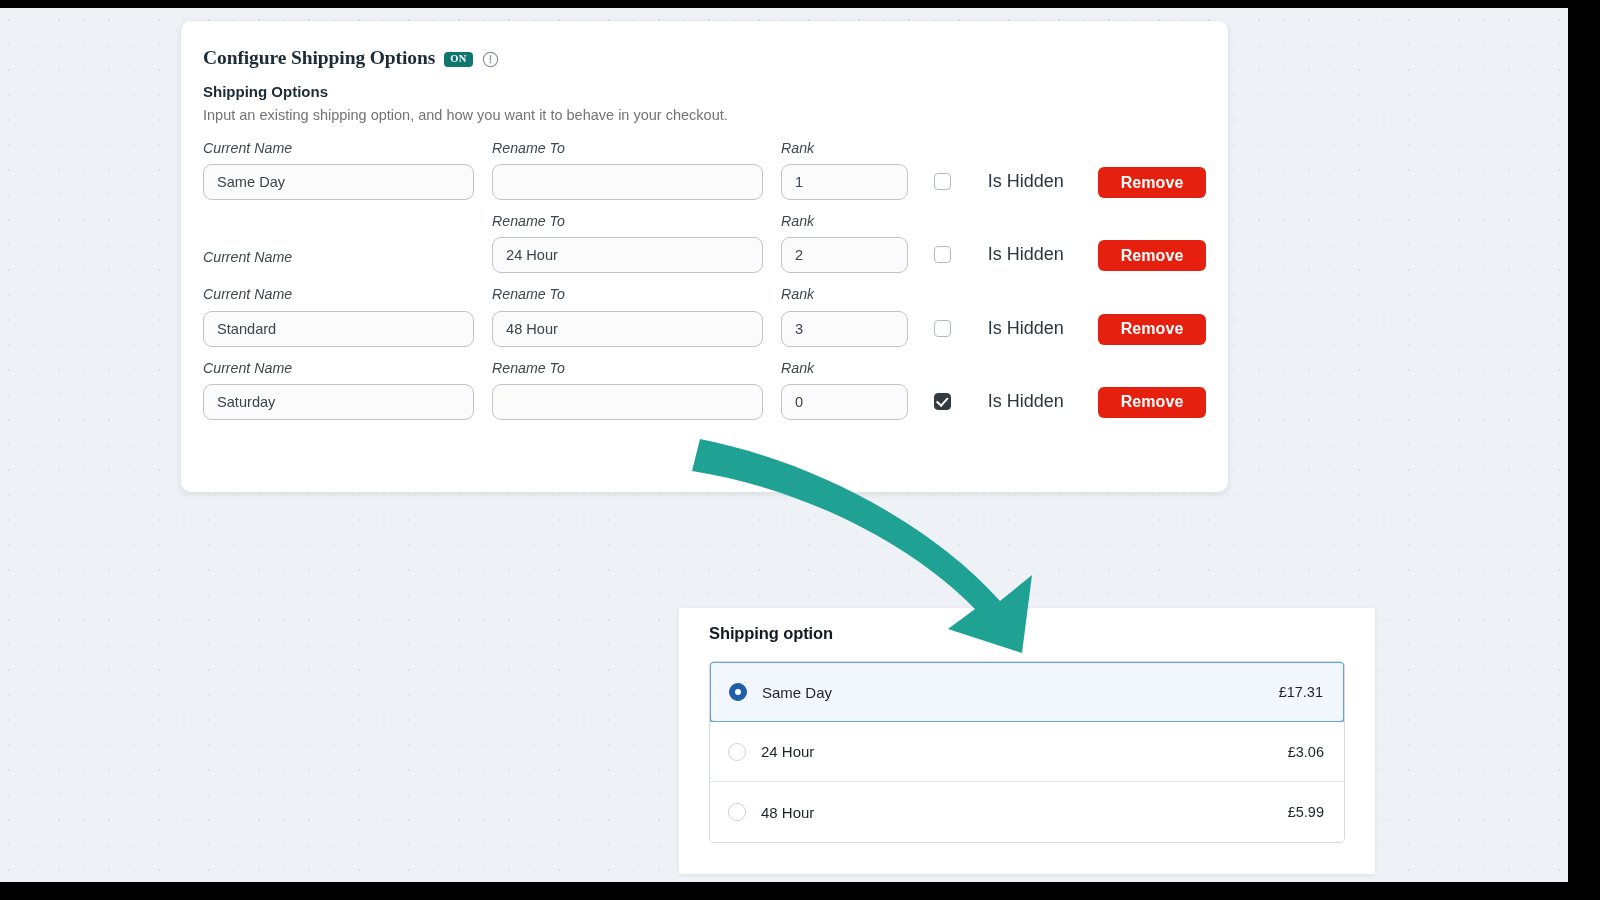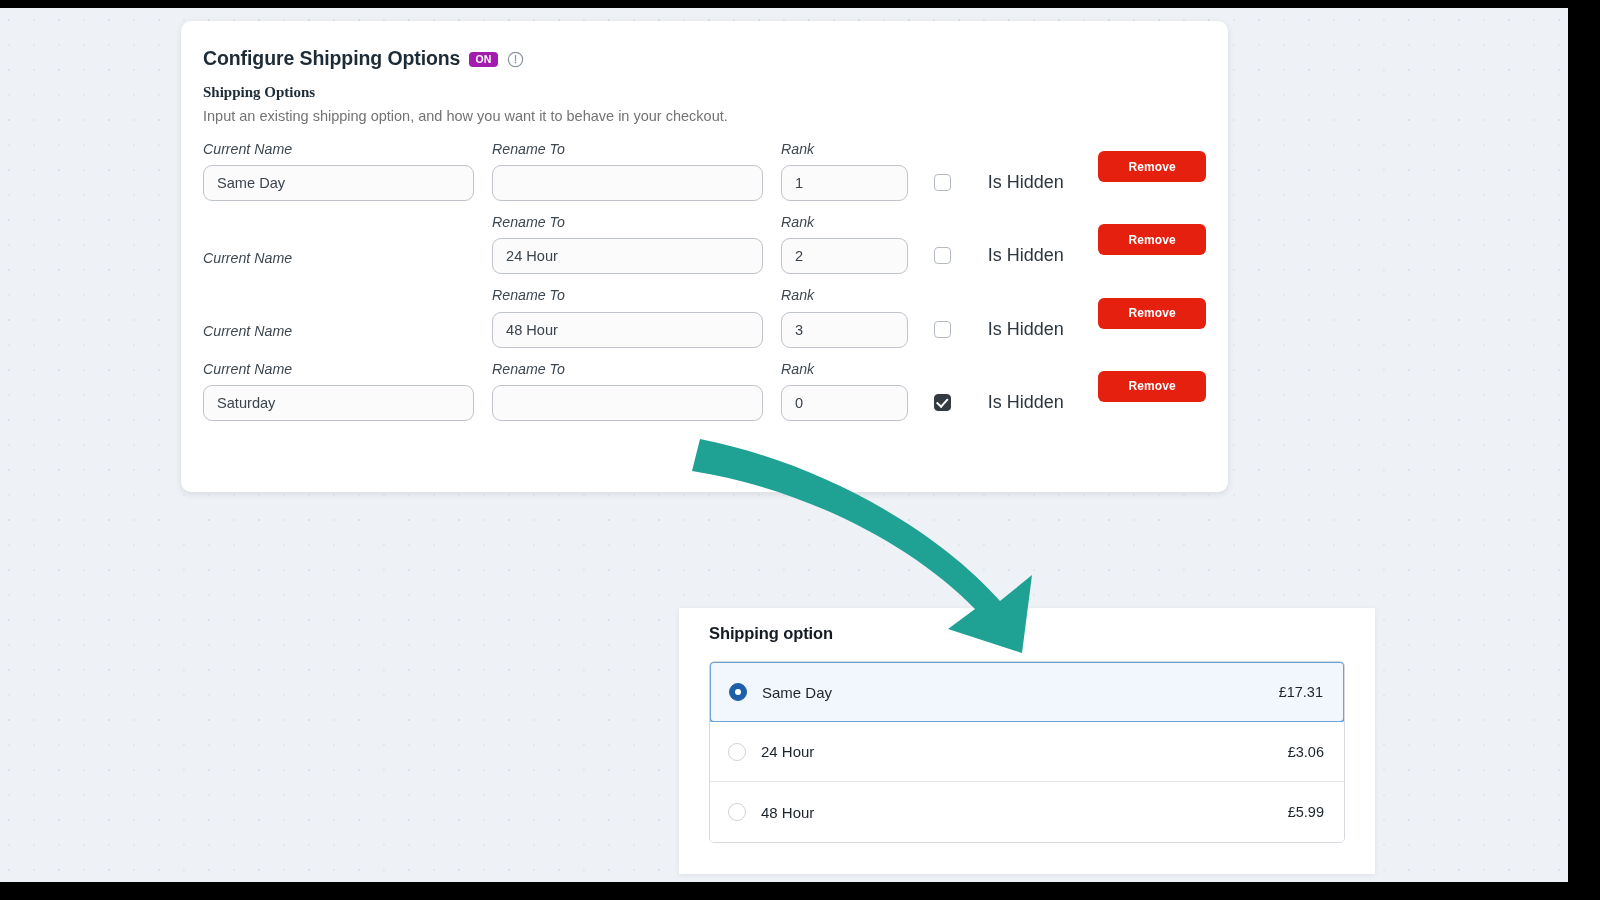--- a/index.html
+++ b/index.html
@@ -48,31 +48,32 @@
     padding: 26px 0 0 0;
   }
 
   .card-inner { padding: 0 22px; }
 
   .card-title-row {
     display: flex;
     align-items: center;
     gap: 9px;
     margin-bottom: 14px;
+    font-family: Liberation Serif, serif;
   }
 
   .card-title {
     font-size: 19.5px;
     font-weight: bold;
     color: #1d2b36;
     letter-spacing: -0.1px;
   }
 
   .on-badge {
-    background: #a21caf;
+    background: #0f766e;
     color: #ffffff;
     font-size: 10.5px;
     font-weight: bold;
     letter-spacing: 0.3px;
     border-radius: 4px;
     padding: 2px 6px 2.5px 6px;
     line-height: 1;
     position: relative;
     top: 1px;
   }
@@ -83,21 +84,20 @@
     position: relative;
     top: 1px;
     color: #8a929b;
   }
 
   .section-title {
     font-size: 15px;
     font-weight: bold;
     color: #1d2b36;
     margin-bottom: 7px;
-    font-family: Liberation Serif, serif;
   }
 
   .section-desc {
     font-size: 14.5px;
     color: #737373;
     margin-bottom: 16px;
   }
 
   
   .row {
@@ -179,26 +179,26 @@
     margin-left: 28px;
   }
 
   .remove-btn {
     width: 109px;
     height: 31px;
     background: #e6200e;
     color: #ffffff;
     border: none;
     border-radius: 6px;
-    font-size: 12px;
+    font-size: 16px;
     font-weight: bold;
     font-family: "Liberation Sans", sans-serif;
     letter-spacing: 0.1px;
     cursor: pointer;
-    margin-bottom: 19px;
+    margin-bottom: 2px;
   }
 
   
   #checkout-card {
     position: absolute;
     left: 679px;
     top: 600px;
     width: 696px;
     height: 266px;
     background: #ffffff;
@@ -344,20 +344,21 @@
           <div class="hidden-wrap">
             <span class="cbox"></span>
             <span class="hidden-label">Is Hidden</span>
           </div>
           <button class="remove-btn">Remove</button>
         </div>
 
         <div class="row">
           <div class="field name">
             <span class="field-label">Current Name</span>
+            <div class="input-box">Standard</div>
           </div>
           <div class="field rename">
             <span class="field-label">Rename To</span>
             <div class="input-box">48 Hour</div>
           </div>
           <div class="field rank">
             <span class="field-label">Rank</span>
             <div class="input-box">3</div>
           </div>
           <div class="hidden-wrap">

